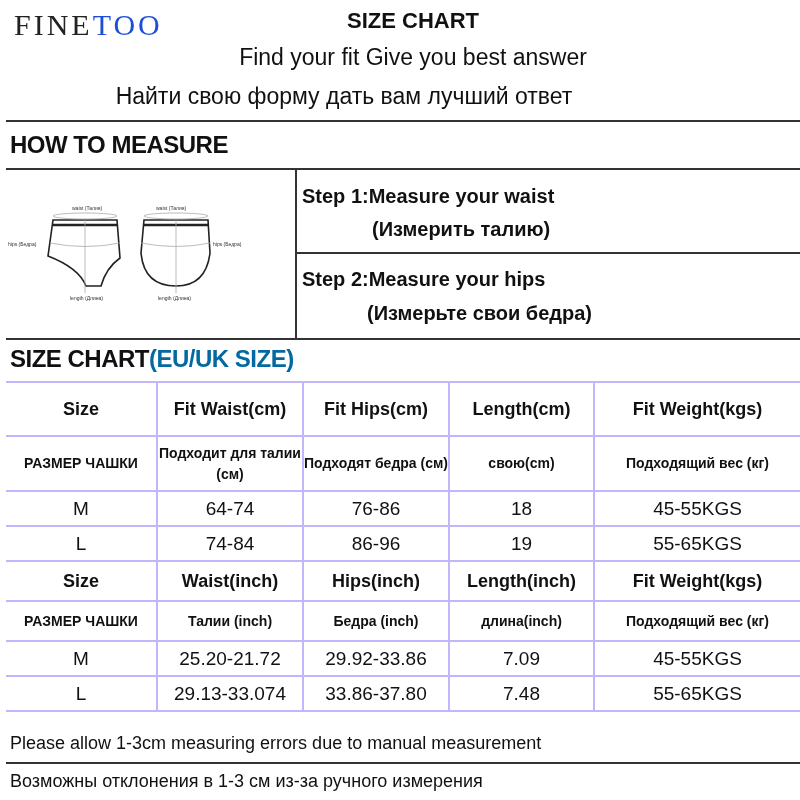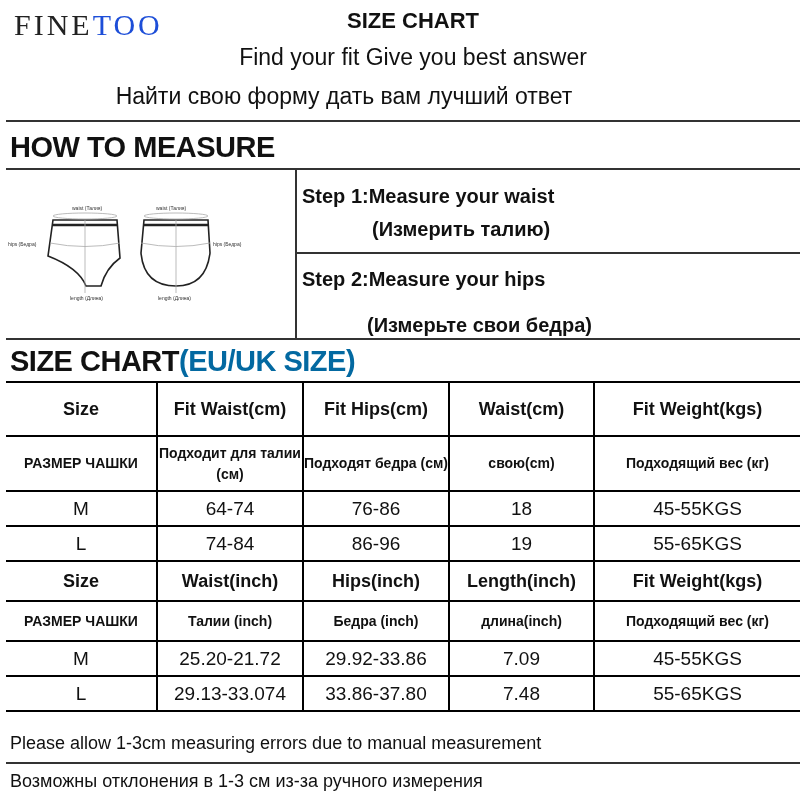--- a/index.html
+++ b/index.html
@@ -4,27 +4,27 @@
 <style>
   html, body { margin:0; padding:0; background:#fff; }
   body { width:800px; height:800px; position:relative; overflow:hidden; font-family:"Liberation Sans", "DejaVu Sans", sans-serif; color:#111; }
   .logo { position:absolute; left:14px; top:8px; font-family:"Liberation Serif", "DejaVu Serif", serif; font-size:30px; letter-spacing:3px; color:#222; }
   .logo .light { color:#1d4ed8; font-weight:normal; }
   .title { position:absolute; left:0; width:826px; text-align:center; top:8px; font-size:22px; font-weight:bold; }
   .sub1 { position:absolute; left:0; width:826px; text-align:center; top:44px; font-size:23px; }
   .sub2 { position:absolute; left:0; width:688px; text-align:center; top:83px; font-size:23px; }
   .hline { position:absolute; left:6px; right:0; height:2px; background:#333; }
   .vline { position:absolute; width:2px; background:#333; }
-  .section-h { position:absolute; left:10px; font-size:29px; font-weight:bold; letter-spacing:-0.5px; }
+  .section-h { position:absolute; left:10px; font-size:24px; font-weight:bold; letter-spacing:-0.5px; }
   .section-h .red { color:#0369a1; }
   .step { position:absolute; left:302px; font-size:20px; font-weight:bold; }
   .step-ru { position:absolute; font-size:20px; font-weight:bold; }
   .diagram { position:absolute; left:6px; top:198px; width:250px; height:110px; }
   table.sz { position:absolute; left:6px; top:381px; width:794px; border-collapse:collapse; table-layout:fixed; }
-  table.sz td { border:2px solid #000000; text-align:center; vertical-align:middle; padding:0; }
+  table.sz td { border:2px solid #c4b5fd; text-align:center; vertical-align:middle; padding:0; }
   table.sz tr td:first-child { border-left:none; }
   table.sz tr td:last-child { border-right:none; }
   .h1 td { height:52px; font-size:18px; font-weight:bold; }
   .h2 td { height:53px; font-size:14px; font-weight:bold; line-height:21px; }
   .h3 td { height:38px; font-size:18px; font-weight:bold; }
   .h4 td { height:38px; font-size:14px; font-weight:bold; }
   .dr td { height:33px; font-size:19px; }
   .note { position:absolute; left:10px; font-size:18px; }
 </style>
 </head>
@@ -62,39 +62,39 @@
     <text x="64" y="102">length (Длина)</text>
     <text x="152" y="102">length (Длина)</text>
   </g>
 </svg>
 
 <div class="vline" style="left:295px; top:168px; height:172px"></div>
 <div class="step" style="top:185px">Step 1:Measure your waist</div>
 <div class="step-ru" style="left:372px; top:218px">(Измерить талию)</div>
 <div class="hline" style="top:252px; left:296px"></div>
 <div class="step" style="top:268px">Step 2:Measure your hips</div>
-<div class="step-ru" style="left:367px; top:314px">(Измерьте свои бедра)</div>
+<div class="step-ru" style="left:367px; top:302px">(Измерьте свои бедра)</div>
 <div class="hline" style="top:338px"></div>
 
 <div class="section-h" style="top:345px"><span>SIZE CHART</span><span class="red">(EU/UK SIZE)</span></div>
 
 <table class="sz">
   <colgroup>
       <col style="width:151px">
       <col style="width:146px">
       <col style="width:146px">
       <col style="width:145px">
       <col style="width:206px">
     </colgroup>
   <tbody>
       <tr class="h1">
     <td>Size</td>
     <td>Fit Waist(cm)</td>
     <td>Fit Hips(cm)</td>
-    <td>Waist(cm)</td>
+    <td>Length(cm)</td>
     <td>Fit  Weight(kgs)</td>
   </tr>
   <tr class="h2">
     <td>РАЗМЕР ЧАШКИ</td>
     <td>Подходит для талии (см)</td>
     <td>Подходят бедра (см)</td>
     <td>свою(cm)</td>
     <td>Подходящий вес (кг)</td>
   </tr>
   <tr class="dr">

